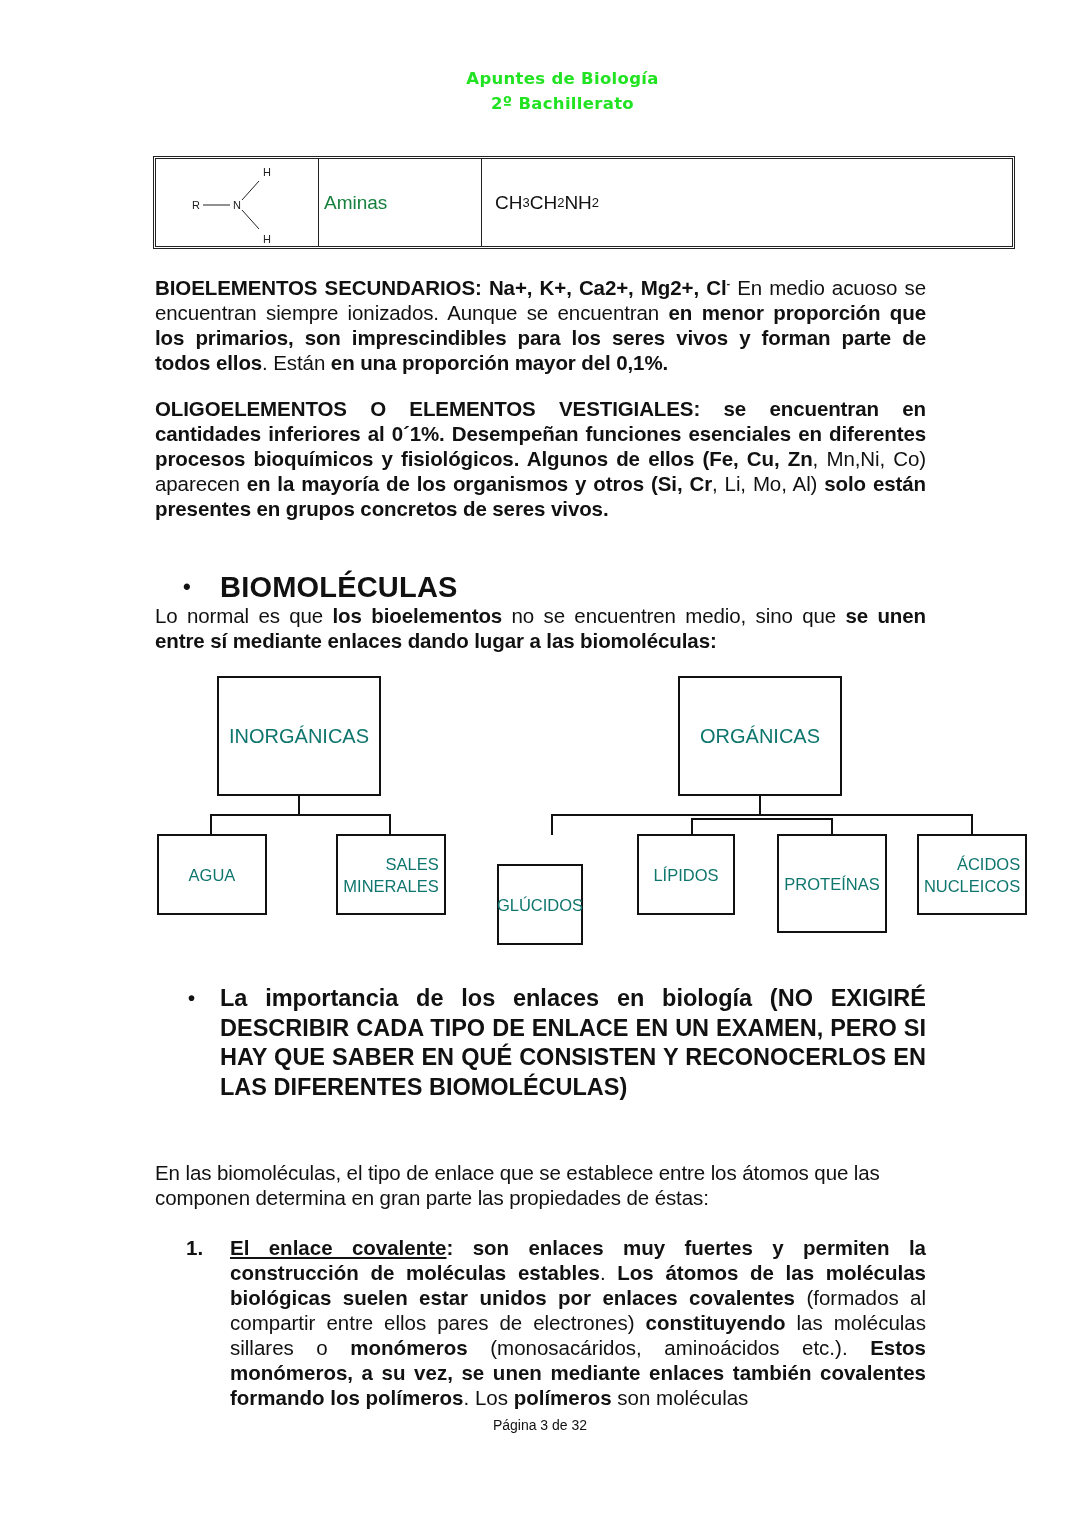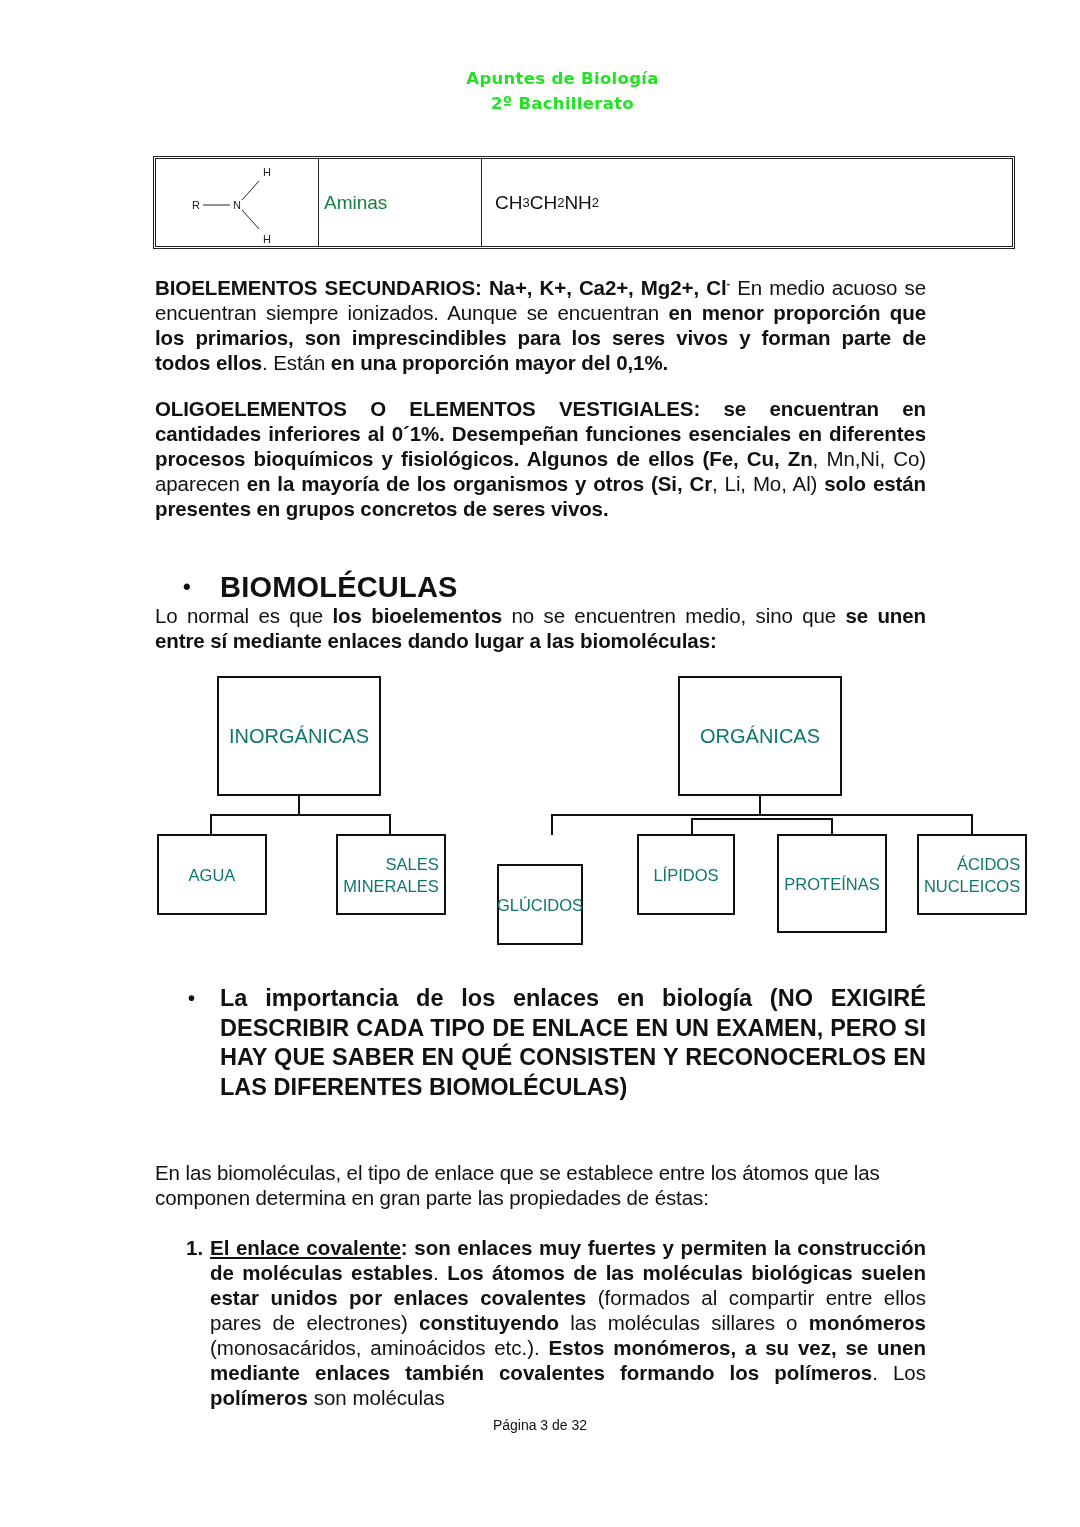--- a/index.html
+++ b/index.html
@@ -28,21 +28,21 @@
           letter-spacing: 0.2px; }
     .h1 .dot { display: inline-block; width: 28px; font-size: 22px; vertical-align: 3px; }
     .h1 .txt { margin-left: 9px; }
     .h2 { position: absolute; left: 188px; top: 984px; width: 738px; font-size: 23.5px;
           line-height: 29.5px; font-weight: bold; }
     .h2 .bul { position: absolute; left: 0; top: 0; font-size: 20px; }
     .h2 .body { margin-left: 32px; text-align: justify; text-align-last: auto; }
     .list { position: absolute; left: 186px; top: 1235px; width: 740px; font-size: 20.5px;
             line-height: 25px; }
     .list .num { position: absolute; left: 0; top: 0; font-weight: bold; }
-    .list .body { margin-left: 24px; text-align: justify; }
+    .list .body { margin-left: 44px; text-align: justify; }
     .u { text-decoration: underline; font-weight: bold; }
     .footer { position: absolute; top: 1417px; left: 0; width: 1080px; text-align: center;
               font-size: 14px; }
     
     .box { position: absolute; border: 2px solid #111; box-sizing: border-box; background: #fff;
            display: flex; align-items: center; justify-content: center; text-align: right;
            font-size: 16.5px; line-height: 22px; color: #0f766e; }
     .box.big { font-size: 20px; }
     .ln { position: absolute; background: #111; }
   </style>

